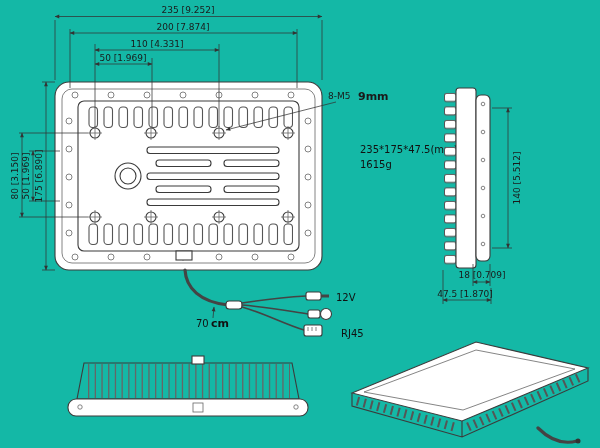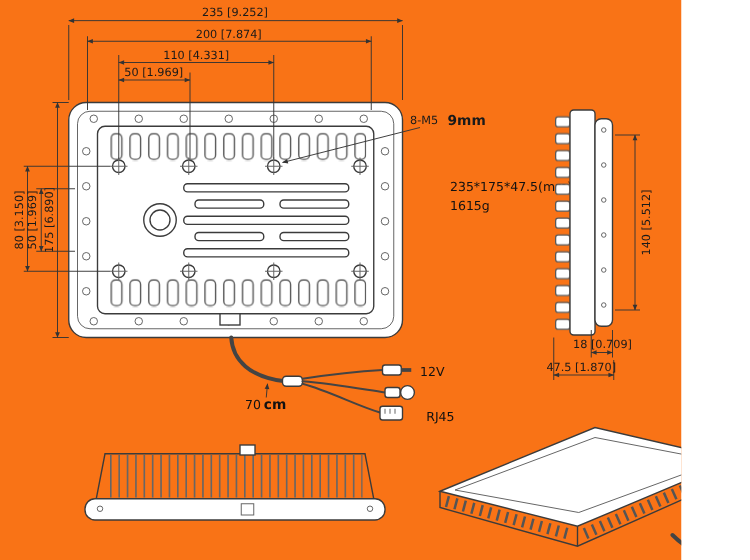--- a/index.html
+++ b/index.html
@@ -1,16 +1,16 @@
 <!DOCTYPE html>
 <html><head>
 <meta charset="utf-8">
 <style>
   html,body{margin:0;padding:0;background:#fff;}
-  #canvas{width:545px;height:448px;position:relative;background:#f97316;overflow:hidden;}
+  #canvas{width:600px;height:448px;position:relative;background:#14b8a6;overflow:hidden;}
   svg{display:block;}
   .s  {stroke:#3b3b3b;stroke-width:1.1;fill:none;}
   .sw {stroke:#3b3b3b;stroke-width:1.1;fill:#fff;}
   .t  {stroke:#666;stroke-width:.8;fill:none;}
   .d  {stroke:#333;stroke-width:.75;fill:none;}
   .cable{stroke:#444;stroke-width:3.2;fill:none;stroke-linecap:round;}
   .wire {stroke:#444;stroke-width:1.6;fill:none;stroke-linecap:round;}
   .dt {font:9px "DejaVu Sans",sans-serif;fill:#1a1a1a;}
   .lb {font:10px "DejaVu Sans",sans-serif;fill:#111;}
   .b  {font-weight:bold;font-size:11px;}

